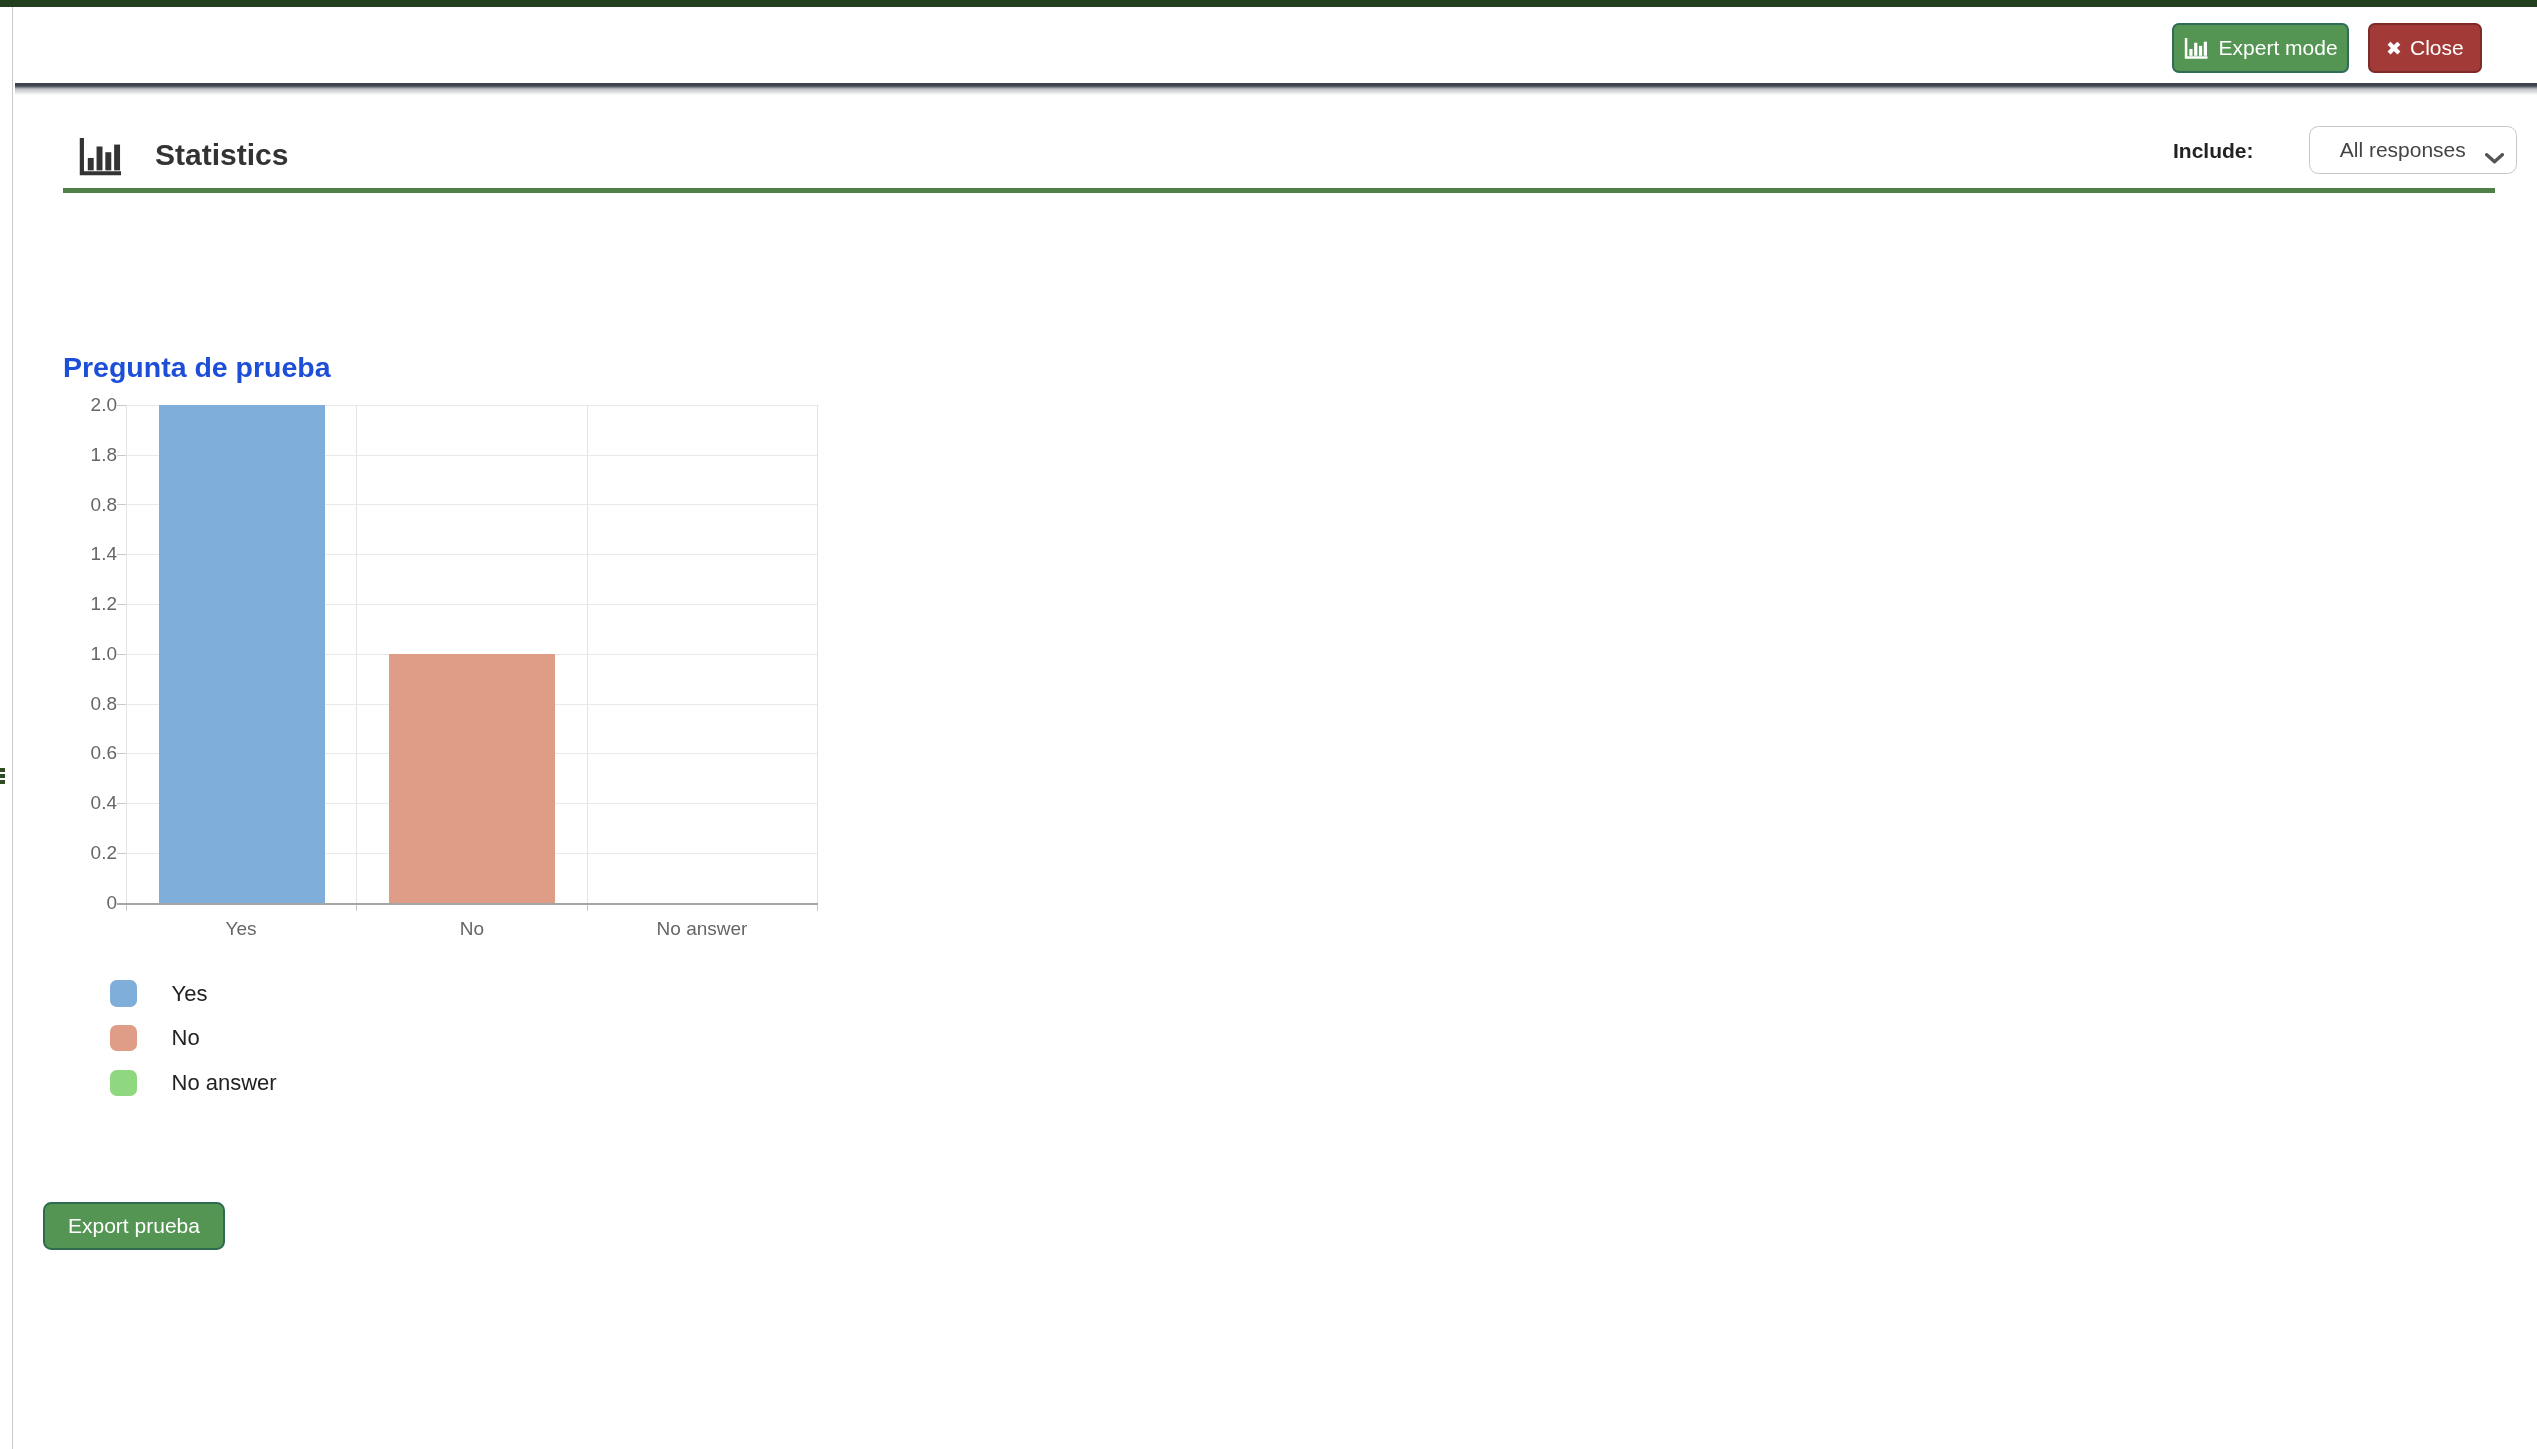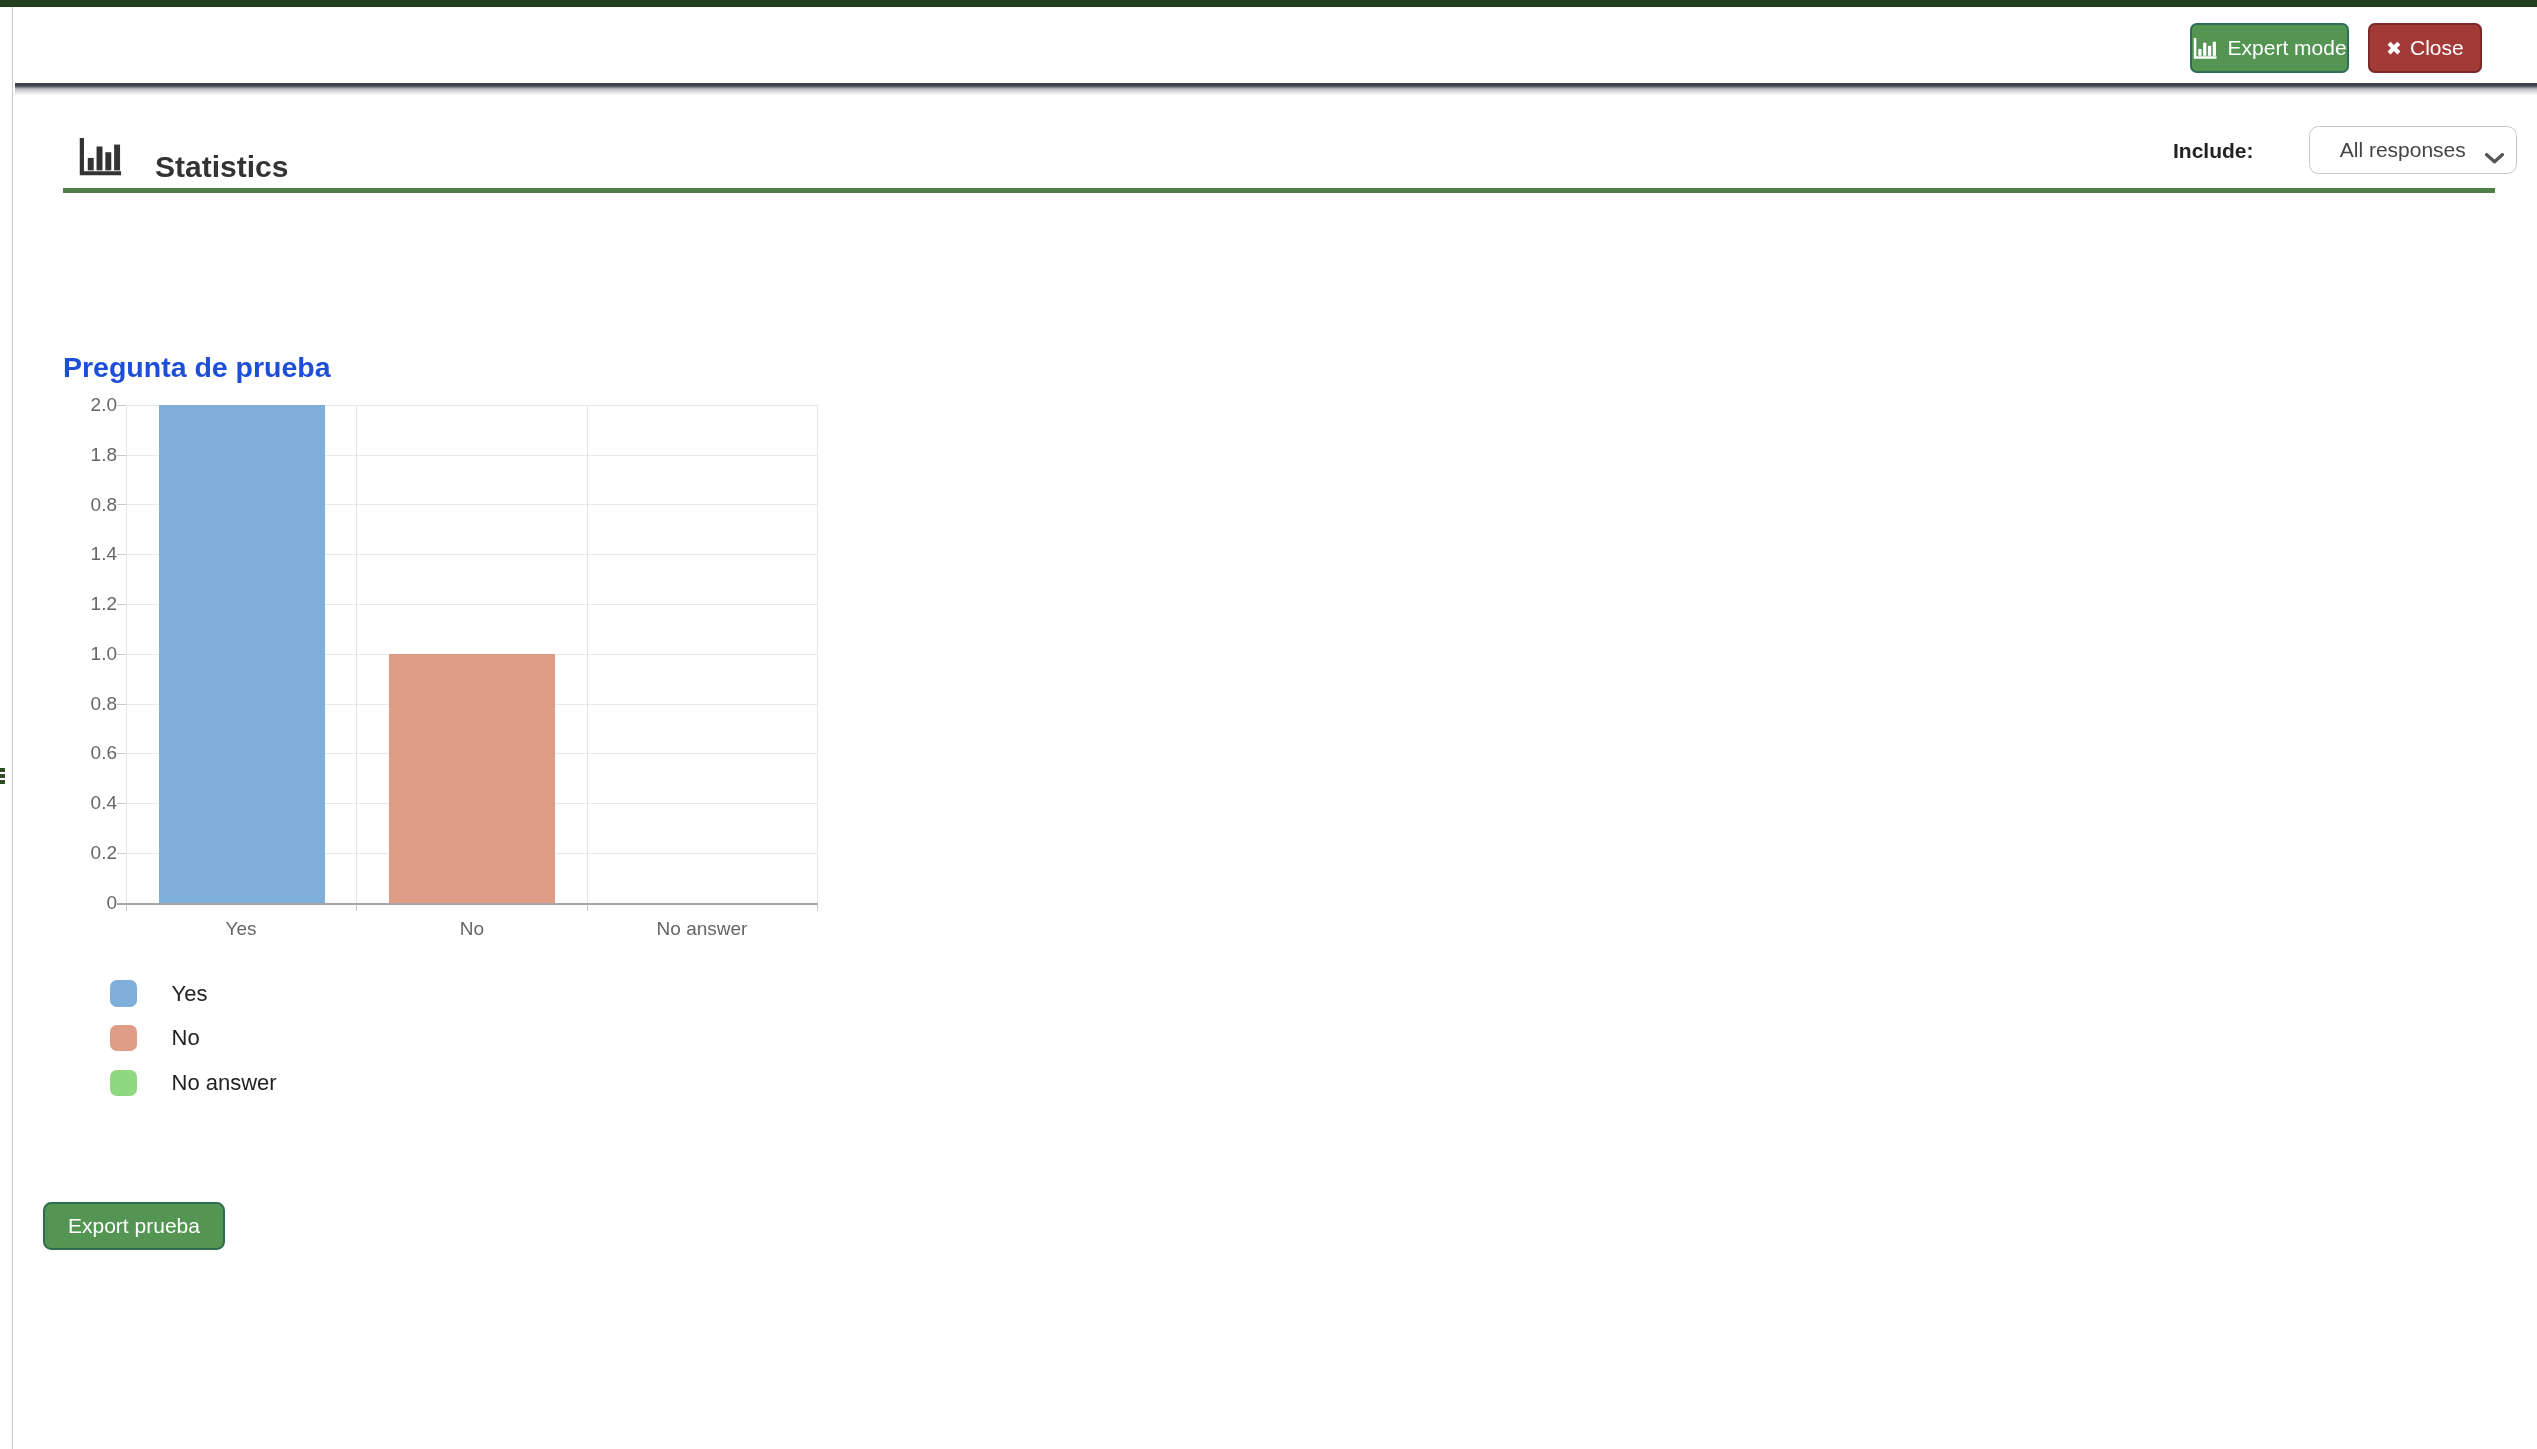--- a/index.html
+++ b/index.html
@@ -18,32 +18,32 @@
     background: #cbcbcb; }
   .sidebar-grip { position: absolute; left: 0; top: 768px; width: 6.8px; height: 17.7px; cursor: pointer; }
   .sidebar-grip i { display: block; width: 5.4px; height: 4.1px; margin-bottom: 2px;
     background: #2E4D26; }
 
   .header-bar { position: absolute; left: 13px; top: 6.8px; right: 0; height: 76px; background: #fff; }
   .header-buttons { position: absolute; top: 16.3px; right: 56px; display: flex; gap: 19px; }
   .btn { display: inline-flex; align-items: center; justify-content: center;
     height: 50px; border-radius: 6.8px; color: #fff; font-size: 21px;
     cursor: pointer; box-sizing: border-box; white-space: nowrap; }
-  .btn-green { background: var(--accent-green, #549554); border: 2px solid #2F6C59; padding: 0 0; }
+  .btn-green { background: var(--accent-green, #549554); border: 2px solid #2F6C59; padding: 0 9px; }
   .btn-red   { background: var(--danger-red, #A23B38); border: 2px solid #7C2B29; padding: 0 16.3px; }
   .btn .bicon { margin-right: 9.5px; display: inline-flex; }
   .btn .xicon { margin-right: 8.2px; font-size: 19px; font-style: normal; }
 
   .header-shadow { position: absolute; left: 15px; top: 83px; right: 0; height: 12.2px;
     background: linear-gradient(180deg, #3E434D 0px, #3E434D 2.7px, rgba(62,67,77,0.32) 6.1px, rgba(62,67,77,0) 12.2px); }
 
   
   .stats-icon { position: absolute; left: 76px; top: 136px; }
   .section-title { position: absolute; left: 155px; top: 134px; font-size: 30px; font-weight: 600;
-    color: #333; line-height: 41px; margin-top: 12px; }
+    color: #333; line-height: 41px; }
   .include-label { position: absolute; left: 2173px; top: 138px; width: 121px; 
     font-size: 21px; font-weight: 700; color: #222; line-height: 26px; }
   .include-select { position: absolute; left: 2309px; top: 126px; width: 208px; height: 48px;
     box-sizing: border-box; border: 1.4px solid #c7c7c7; border-radius: 9.5px; background: #fff;
     display: flex; align-items: center; justify-content: center; cursor: pointer;
     font-size: 21px; color: #444; padding-right: 30px; padding-left: 9.5px; }
   .include-select .chev { position: absolute; right: 12.2px; top: 18.3px; }
   .green-underline { position: absolute; left: 63px; top: 188px; width: 2432px; height: 4.8px;
     background: var(--underline-green, #4E8048); }
 

